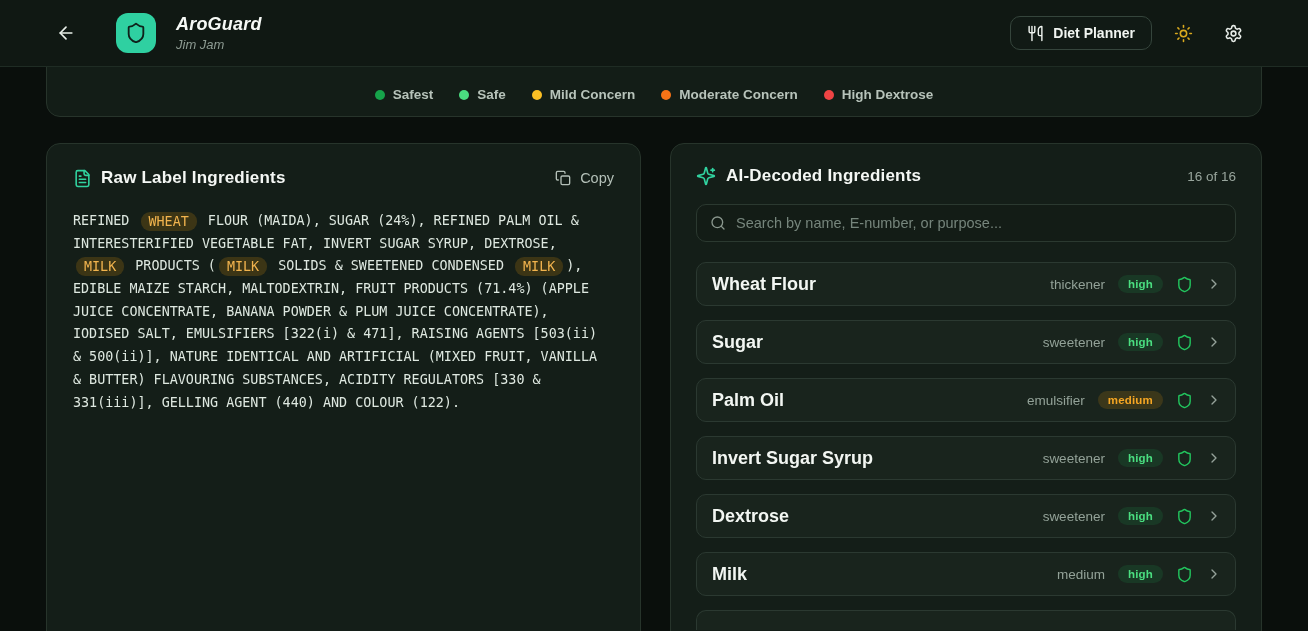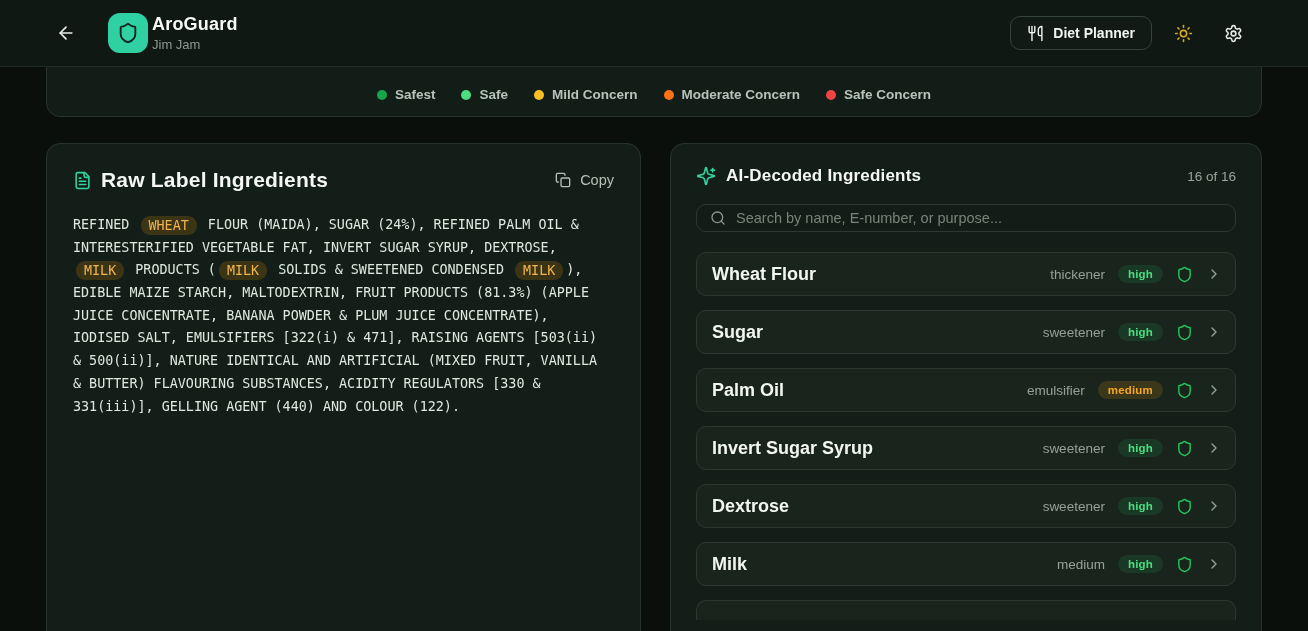--- a/index.html
+++ b/index.html
@@ -15,21 +15,21 @@
     height:67px; background:#101813;
     border-bottom:1px solid #1f2c24;
     display:flex; align-items:center;
     padding:0 56px 0 50px;
     position:relative; z-index:5;
   }
   .back-btn {
     width:32px; height:32px; display:flex; align-items:center; justify-content:center;
     background:none; border:none; color:#e9efe9; cursor:pointer;
   }
-  .brand { display:flex; align-items:center; gap:4px; margin-left:26px; }
+  .brand { display:flex; align-items:center; gap:20px; margin-left:34px;font-style:italic; }
   .brand-icon {
     width:40px; height:40px; border-radius:12px; background:#2fd0a1;
     display:flex; align-items:center; justify-content:center;
   }
   .brand-titles { display:flex; flex-direction:column; gap:2px; }
   .brand-title { font-size:18px; font-weight:700; color:#f6f9f6; letter-spacing:.2px; }
   .brand-sub { font-size:13px; color:#8c9a91; }
   .header-spacer { flex:1; }
   .diet-btn {
     display:flex; align-items:center; gap:9px;
@@ -57,21 +57,21 @@
   .cards-row {
     position:absolute; top:76px; left:46px; right:46px; bottom:-40px;
     display:flex; gap:29px;
   }
   .card {
     background:#141e18; border:1px solid #27342b; border-radius:14px;
   }
   
   .raw-card { width:595px; padding:24px 26px; }
   .card-head { display:flex; align-items:center; }
-  .card-head-title { font-size:21px; font-weight:700; color:#f4f7f4; margin-left:9px; letter-spacing:.2px; }
+  .card-head-title { font-size:17px; font-weight:700; color:#f4f7f4; margin-left:9px; letter-spacing:.2px; }
   .copy-btn {
     margin-left:auto; display:flex; align-items:center; gap:9px;
     background:none; border:none; cursor:pointer;
     color:#b4c0b8; font-size:14.5px; font-family:"Liberation Sans", sans-serif;
   }
   .raw-text {
     margin-top:22px;
     font-family:"DejaVu Sans Mono", monospace;
     font-size:13.4px; line-height:22.7px; color:#dee8e0;
     letter-spacing:0;
@@ -81,21 +81,21 @@
     display:inline-block; padding:0 8px; margin:17px 3px;
     border-radius:9px; line-height:19px;
     background:rgba(245,158,11,.18); color:#f2b44e;
   }
   
   .decoded-card { width:592px; padding:22px 25px; display:flex; flex-direction:column; }
   .decoded-head { display:flex; align-items:center; }
   .decoded-title { font-size:17px; font-weight:700; color:#f4f7f4; margin-left:10px; letter-spacing:.2px; }
   .decoded-count { margin-left:auto; font-size:13.5px; color:#98a59c; }
   .search-box {
-    margin-top:18px; height:28px;
+    margin-top:18px; height:38px;
     background:#131c16; border:1px solid #2b3930; border-radius:10px;
     display:flex; align-items:center; padding:0 13px; gap:10px;
   }
   .search-input {
     flex:1; background:transparent; border:none; outline:none;
     color:#dfe8e0; font-size:14.5px; font-family:"Liberation Sans", sans-serif;
   }
   .search-input::placeholder { color:#76857c; }
   .rows { margin-top:20px; display:flex; flex-direction:column; gap:14px; }
   .ing-row {
@@ -181,21 +181,21 @@
         <span class="legend-item">
           <span class="legend-dot" style="background: rgb(251, 191, 36);"></span>
           <span class="legend-label">Mild Concern</span>
         </span>
         <span class="legend-item">
           <span class="legend-dot" style="background: rgb(249, 115, 22);"></span>
           <span class="legend-label">Moderate Concern</span>
         </span>
         <span class="legend-item">
           <span class="legend-dot" style="background: rgb(239, 68, 68);"></span>
-          <span class="legend-label">Safe Concern</span>
+          <span class="legend-label">High Dextrose</span>
         </span>
       </div>
   </div>
 
   <div class="cards-row">
 
     <div class="card raw-card">
       <div class="card-head">
         <svg width="19" height="19" viewBox="0 0 24 24" fill="none" stroke="#31d3a0" stroke-width="2" stroke-linecap="round" stroke-linejoin="round">
             <path d="M15 2H6a2 2 0 0 0-2 2v16a2 2 0 0 0 2 2h12a2 2 0 0 0 2-2V7Z"></path>
@@ -210,21 +210,21 @@
               <rect width="13" height="13" x="9" y="9" rx="2" ry="2"></rect>
               <path d="M5 15H4a2 2 0 0 1-2-2V4a2 2 0 0 1 2-2h9a2 2 0 0 1 2 2v1"></path>
             </svg>
           <span>Copy</span>
         </button>
       </div>
       <div class="raw-text" id="raw-text">
           <div class="raw-line"><span>REFINED </span><span class="allergen-pill">WHEAT</span><span> FLOUR (MAIDA), SUGAR (24%), REFINED PALM OIL &amp;</span></div>
           <div class="raw-line"><span>INTERESTERIFIED VEGETABLE FAT, INVERT SUGAR SYRUP, DEXTROSE,</span></div>
           <div class="raw-line"><span class="allergen-pill">MILK</span><span> PRODUCTS (</span><span class="allergen-pill">MILK</span><span> SOLIDS &amp; SWEETENED CONDENSED </span><span class="allergen-pill">MILK</span><span>),</span></div>
-          <div class="raw-line"><span>EDIBLE MAIZE STARCH, MALTODEXTRIN, FRUIT PRODUCTS (81.3%) (APPLE</span></div>
+          <div class="raw-line"><span>EDIBLE MAIZE STARCH, MALTODEXTRIN, FRUIT PRODUCTS (71.4%) (APPLE</span></div>
           <div class="raw-line"><span>JUICE CONCENTRATE, BANANA POWDER &amp; PLUM JUICE CONCENTRATE),</span></div>
           <div class="raw-line"><span>IODISED SALT, EMULSIFIERS [322(i) &amp; 471], RAISING AGENTS [503(ii)</span></div>
           <div class="raw-line"><span>&amp; 500(ii)], NATURE IDENTICAL AND ARTIFICIAL (MIXED FRUIT, VANILLA</span></div>
           <div class="raw-line"><span>&amp; BUTTER) FLAVOURING SUBSTANCES, ACIDITY REGULATORS [330 &amp;</span></div>
           <div class="raw-line"><span>331(iii)], GELLING AGENT (440) AND COLOUR (122).</span></div>
         </div>
     </div>
 
     <div class="card decoded-card">
       <div class="decoded-head">

